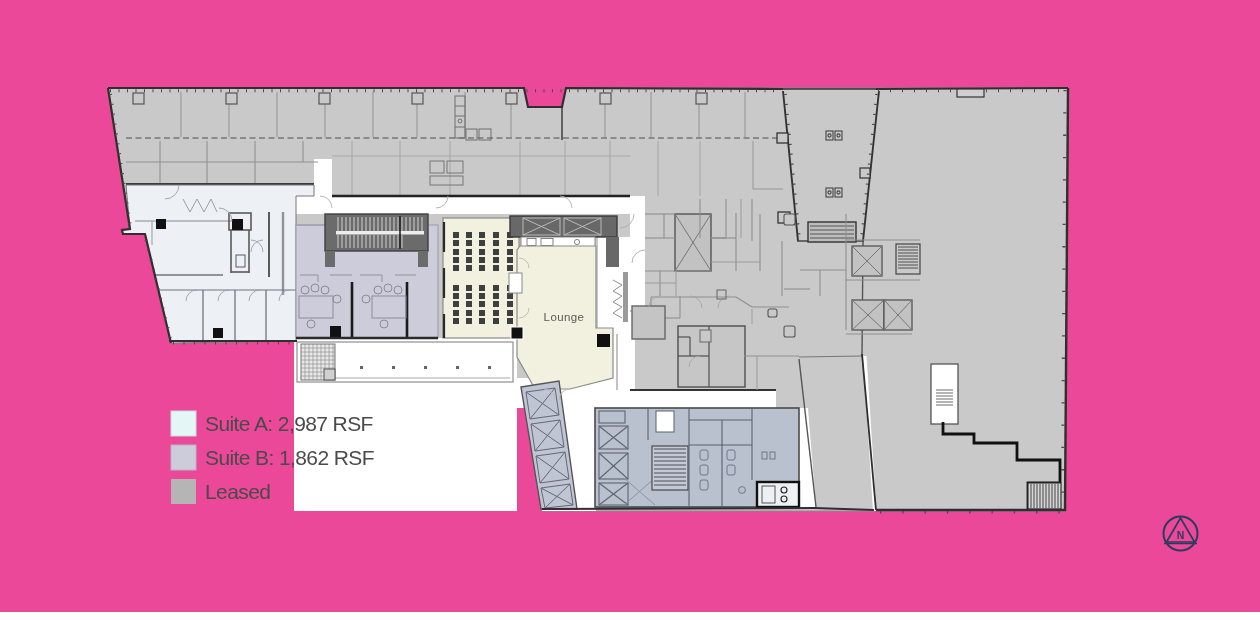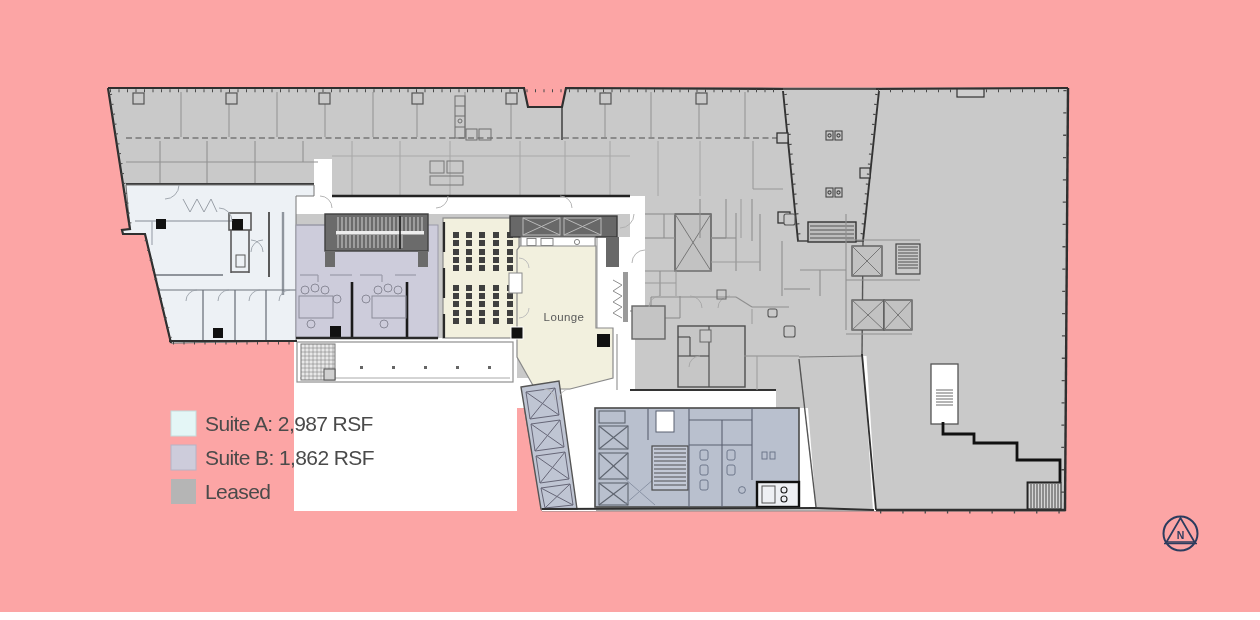--- a/index.html
+++ b/index.html
@@ -1,16 +1,16 @@
 <!DOCTYPE html>
 <html><head>
 <meta charset="utf-8">
 <style>
 html,body{margin:0;padding:0;background:#ffffff;}
-#wrap{position:relative;width:1260px;height:612px;background:#fca5a5;overflow:hidden;
+#wrap{position:relative;width:1260px;height:612px;background:#ec4899;overflow:hidden;
 font-family:"Liberation Sans", sans-serif;}
 </style>
 </head>
 <body>
 <div id="wrap">
 <svg width="1260" height="620" viewBox="0 0 1260 620" xmlns="http://www.w3.org/2000/svg">
 
 <g>
 <polygon points="108,88 524,88 528,107 562,107 566,88 1068,88 1065,511 542,511 521,389 513,383 300,383 297,341 171,343 145,234 123,234 122,230 130,229" fill="#c9c9c9" stroke="#8a8a8a" stroke-width="1"></polygon>
 </g>

